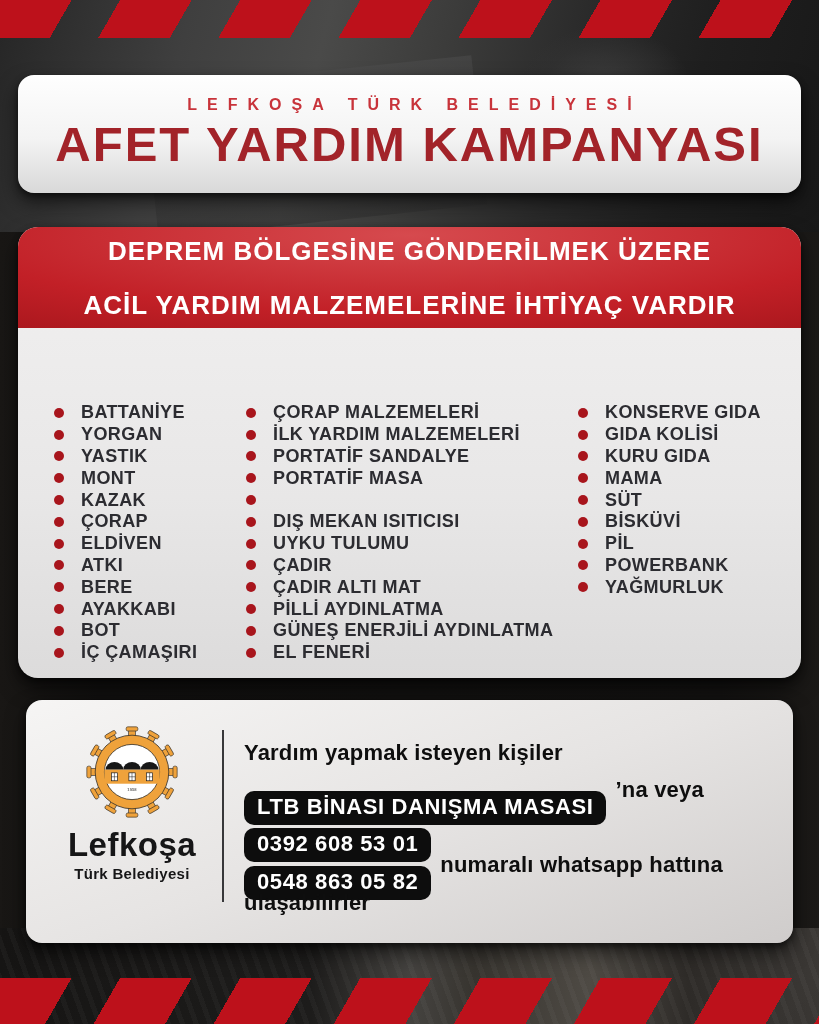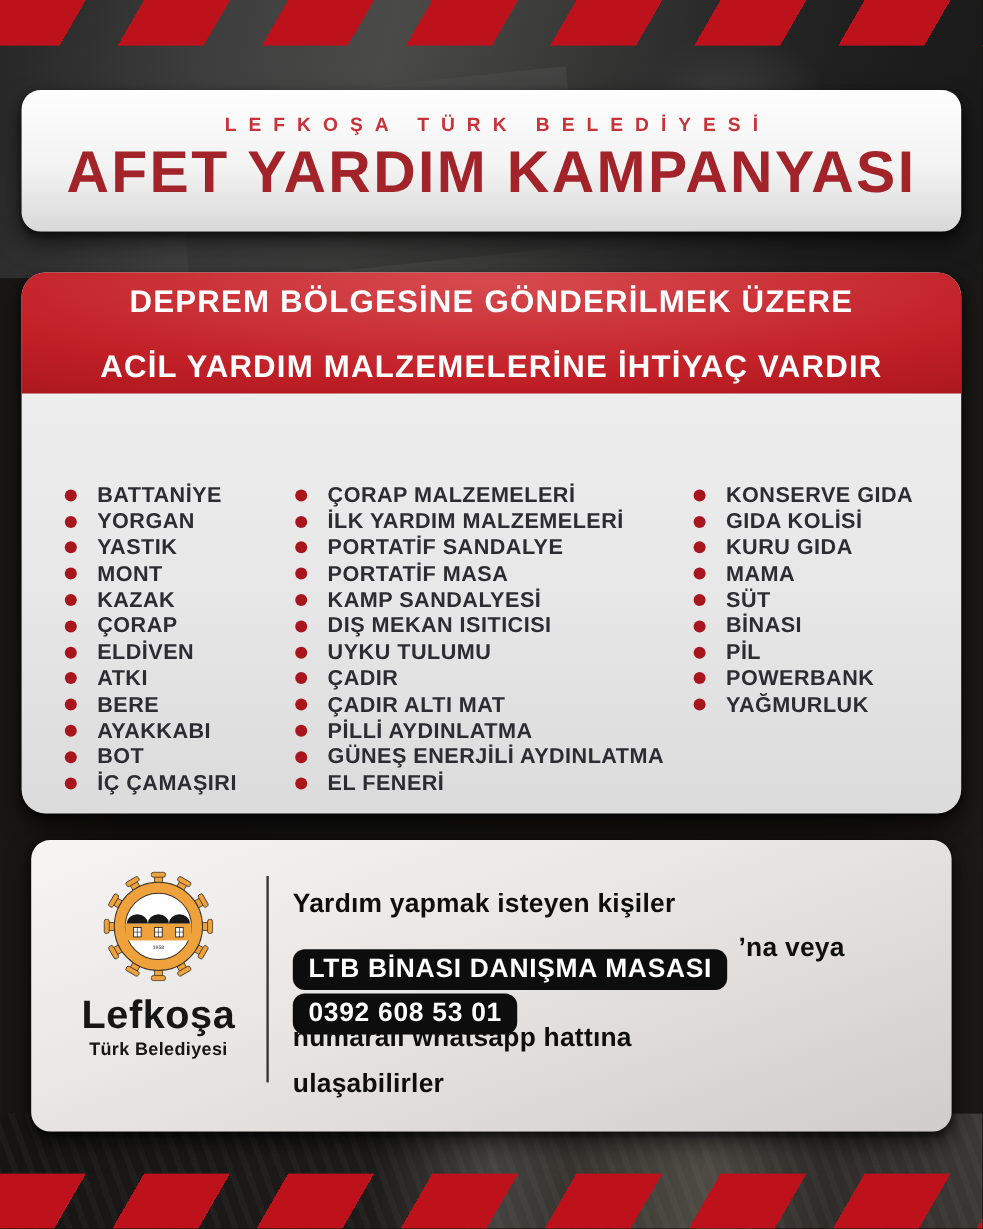--- a/index.html
+++ b/index.html
@@ -157,21 +157,20 @@
           <li>
             <span class="dot"></span>
             <span>PORTATİF SANDALYE</span>
           </li>
           <li>
             <span class="dot"></span>
             <span>PORTATİF MASA</span>
           </li>
           <li>
             <span class="dot"></span>
-            <span>KAMP SANDALYESİ</span>
           </li>
           <li>
             <span class="dot"></span>
             <span>DIŞ MEKAN ISITICISI</span>
           </li>
           <li>
             <span class="dot"></span>
             <span>UYKU TULUMU</span>
           </li>
           <li>
@@ -211,21 +210,21 @@
           <li>
             <span class="dot"></span>
             <span>MAMA</span>
           </li>
           <li>
             <span class="dot"></span>
             <span>SÜT</span>
           </li>
           <li>
             <span class="dot"></span>
-            <span>BİNASI</span>
+            <span>BİSKÜVİ</span>
           </li>
           <li>
             <span class="dot"></span>
             <span>PİL</span>
           </li>
           <li>
             <span class="dot"></span>
             <span>POWERBANK</span>
           </li>
           <li>
@@ -321,20 +320,21 @@
         <span class="plain">Yardım yapmak isteyen kişiler</span>
       </div>
       <div class="crow">
         <span class="pill">LTB BİNASI DANIŞMA MASASI</span>
         <span class="plain">’na veya</span>
       </div>
       <div class="crow">
         <span class="pill">0392 608 53 01</span>
       </div>
       <div class="crow">
+        <span class="pill">0548 863 05 82</span>
         <span class="plain">numaralı whatsapp hattına</span>
       </div>
       <div class="crow">
         <span class="plain">ulaşabilirler</span>
       </div>
     </div>
   </section>
 
 </div>
 

